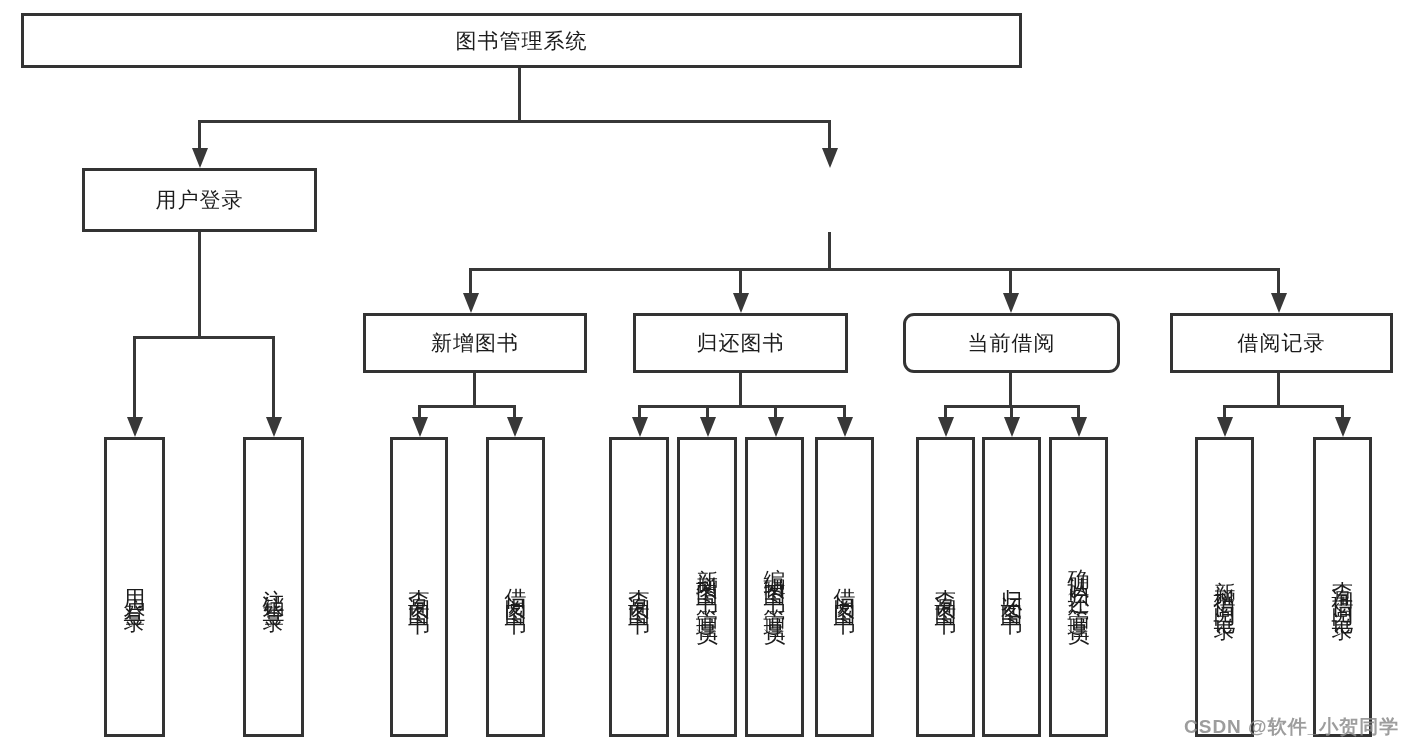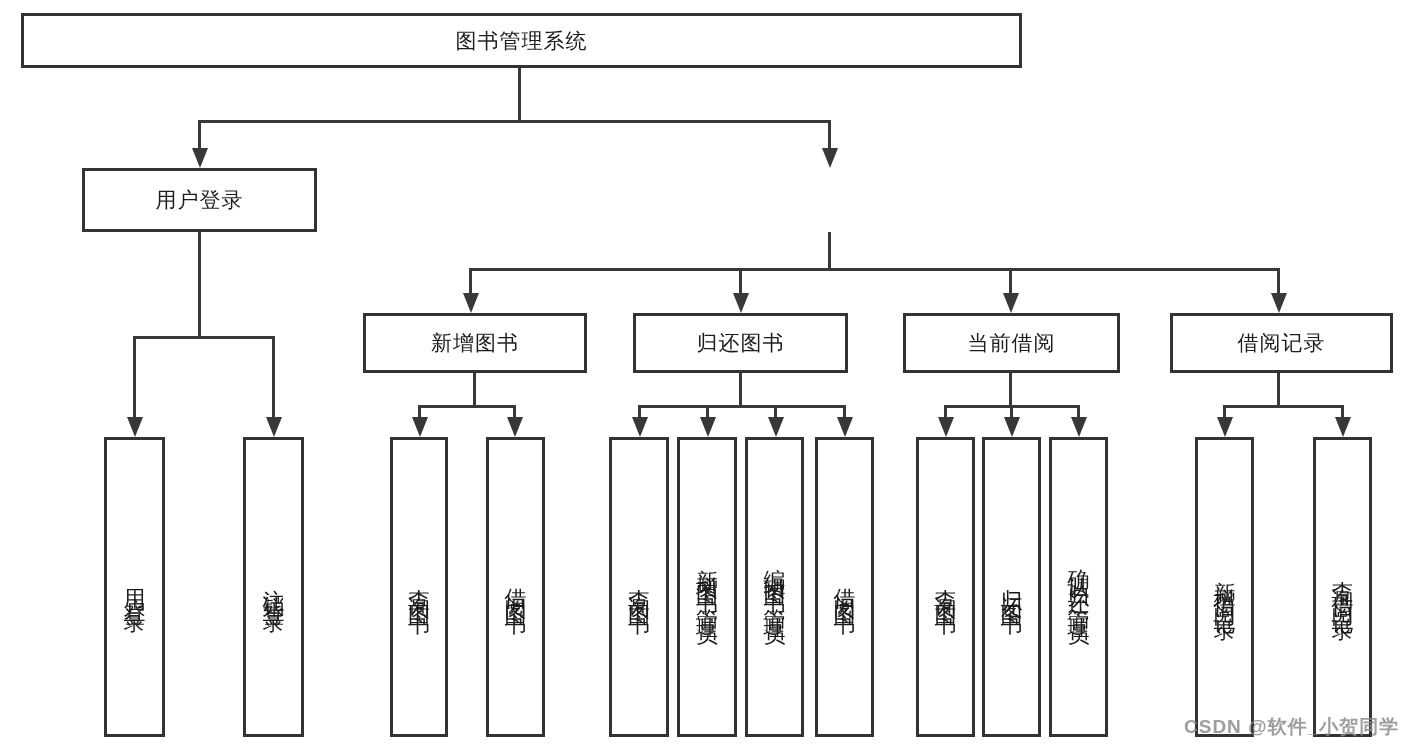--- a/index.html
+++ b/index.html
@@ -70,21 +70,21 @@
   <div class="node h" style="left:82px; top:168px; width:235px; height:64px;">
     <span>用户登录</span>
   </div>
 
   <div class="node h" style="left:363px; top:313px; width:224px; height:60px;">
     <span>新增图书</span>
   </div>
   <div class="node h" style="left:633px; top:313px; width:215px; height:60px;">
     <span>归还图书</span>
   </div>
-  <div class="node h" style="left:903px; top:313px; width:217px; height:60px;">
+  <div class="node h" style="left:903px; top:313px; width:217px; height:60px;border-radius:11px;">
     <span>当前借阅</span>
   </div>
   <div class="node h" style="left:1170px; top:313px; width:223px; height:60px;">
     <span>借阅记录</span>
   </div>
 
   <div class="node v" style="left:104px; top:437px; width:61px; height:300px;">
     <span class="vtxt">用户登录</span>
   </div>
   <div class="node v" style="left:243px; top:437px; width:61px; height:300px;">

